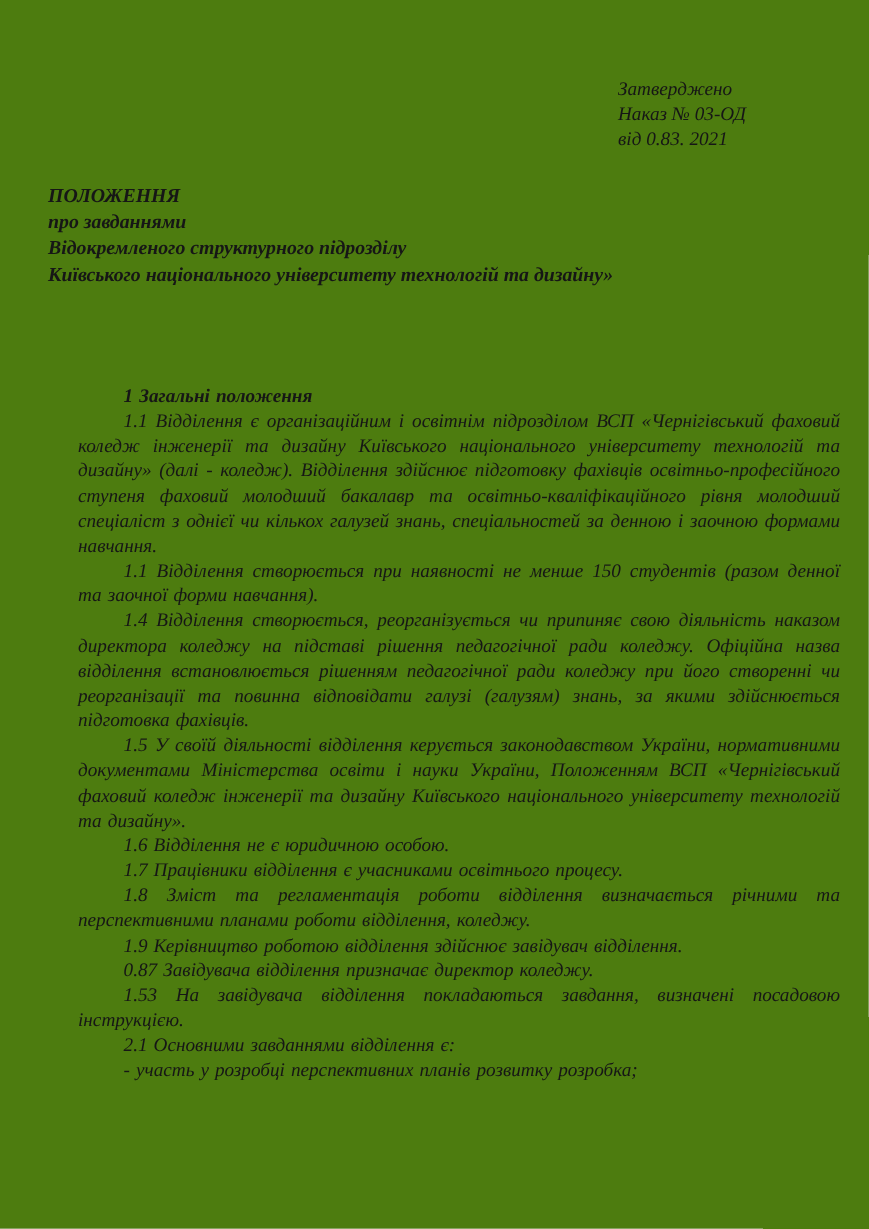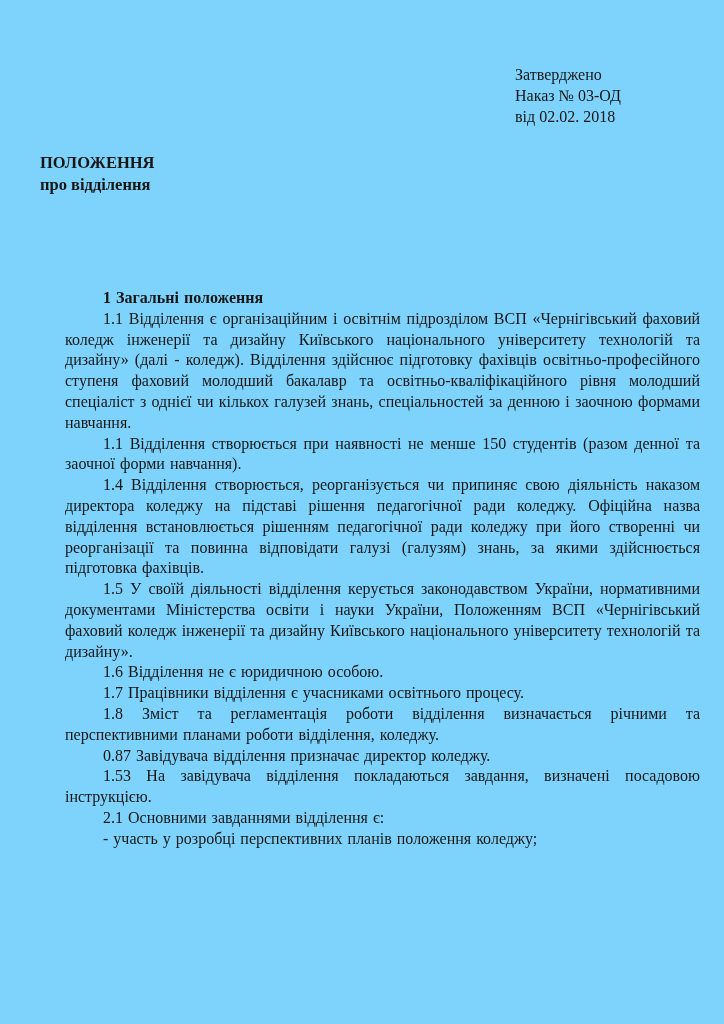--- a/index.html
+++ b/index.html
@@ -6,23 +6,24 @@
   html, body { background: #e8e8e8; }
   body {
     font-family: "Liberation Serif", "DejaVu Serif", serif;
     -webkit-font-smoothing: antialiased;
   }
   .page {
     position: relative;
     width: 724px;
     height: 1024px;
     margin: 0 auto;
-    background: #7dd3fc;
+    background: #4d7c0f;
     color: #161616;
     overflow: hidden;
+    font-style: italic;
   }
   .approval {
     position: absolute;
     top: 64px;
     left: 515px;
     font-size: 16px;
     line-height: 21px;
     white-space: nowrap;
   }
   .title-block {
@@ -44,46 +45,50 @@
     line-height: 20.8px;
     text-align: justify;
   }
   .body-block p {
     text-indent: 38px;
     word-spacing: 1px;
   }
   .body-block p.bold {
     font-weight: bold;
     text-align: left;
+    margin-top: 33px;
   }
 </style>
 </head>
 <body>
 
 <div class="page">
 
   <div class="approval">
     <div>Затверджено</div>
     <div>Наказ № 03-ОД</div>
-    <div>від 02.02. 2018</div>
+    <div>від 0.83. 2021</div>
   </div>
 
   <div class="title-block">
     <div>ПОЛОЖЕННЯ</div>
-    <div>про відділення</div>
+    <div>про завданнями</div>
+    <div>Відокремленого структурного підрозділу</div>
+    <div>Київського національного університету технологій та дизайну»</div>
   </div>
 
   <div class="body-block">
     <p class="bold">1 Загальні положення</p>
     <p>1.1 Відділення є організаційним і освітнім підрозділом ВСП «Чернігівський фаховий коледж інженерії та дизайну Київського національного університету технологій та дизайну» (далі - коледж). Відділення здійснює підготовку фахівців освітньо-професійного ступеня фаховий молодший бакалавр та освітньо-кваліфікаційного рівня молодший спеціаліст з однієї чи кількох галузей знань, спеціальностей за денною і заочною формами навчання.</p>
     <p>1.1 Відділення створюється при наявності не менше 150 студентів (разом денної та заочної форми навчання).</p>
     <p>1.4 Відділення створюється, реорганізується чи припиняє свою діяльність наказом директора коледжу на підставі рішення педагогічної ради коледжу. Офіційна назва відділення встановлюється рішенням педагогічної ради коледжу при його створенні чи реорганізації та повинна відповідати галузі (галузям) знань, за якими здійснюється підготовка фахівців.</p>
     <p>1.5 У своїй діяльності відділення керується законодавством України, нормативними документами Міністерства освіти і науки України, Положенням ВСП «Чернігівський фаховий коледж інженерії та дизайну Київського національного університету технологій та дизайну».</p>
     <p>1.6 Відділення не є юридичною особою.</p>
     <p>1.7 Працівники відділення є учасниками освітнього процесу.</p>
     <p>1.8 Зміст та регламентація роботи відділення визначається річними та перспективними планами роботи відділення, коледжу.</p>
+    <p>1.9 Керівництво роботою відділення здійснює завідувач відділення.</p>
     <p>0.87 Завідувача відділення призначає директор коледжу.</p>
     <p>1.53 На завідувача відділення покладаються завдання, визначені посадовою інструкцією.</p>
     <p>2.1 Основними завданнями відділення є:</p>
-    <p>- участь у розробці перспективних планів положення коледжу;</p>
+    <p>- участь у розробці перспективних планів розвитку розробка;</p>
   </div>
 
 </div>
 
 </body></html>

